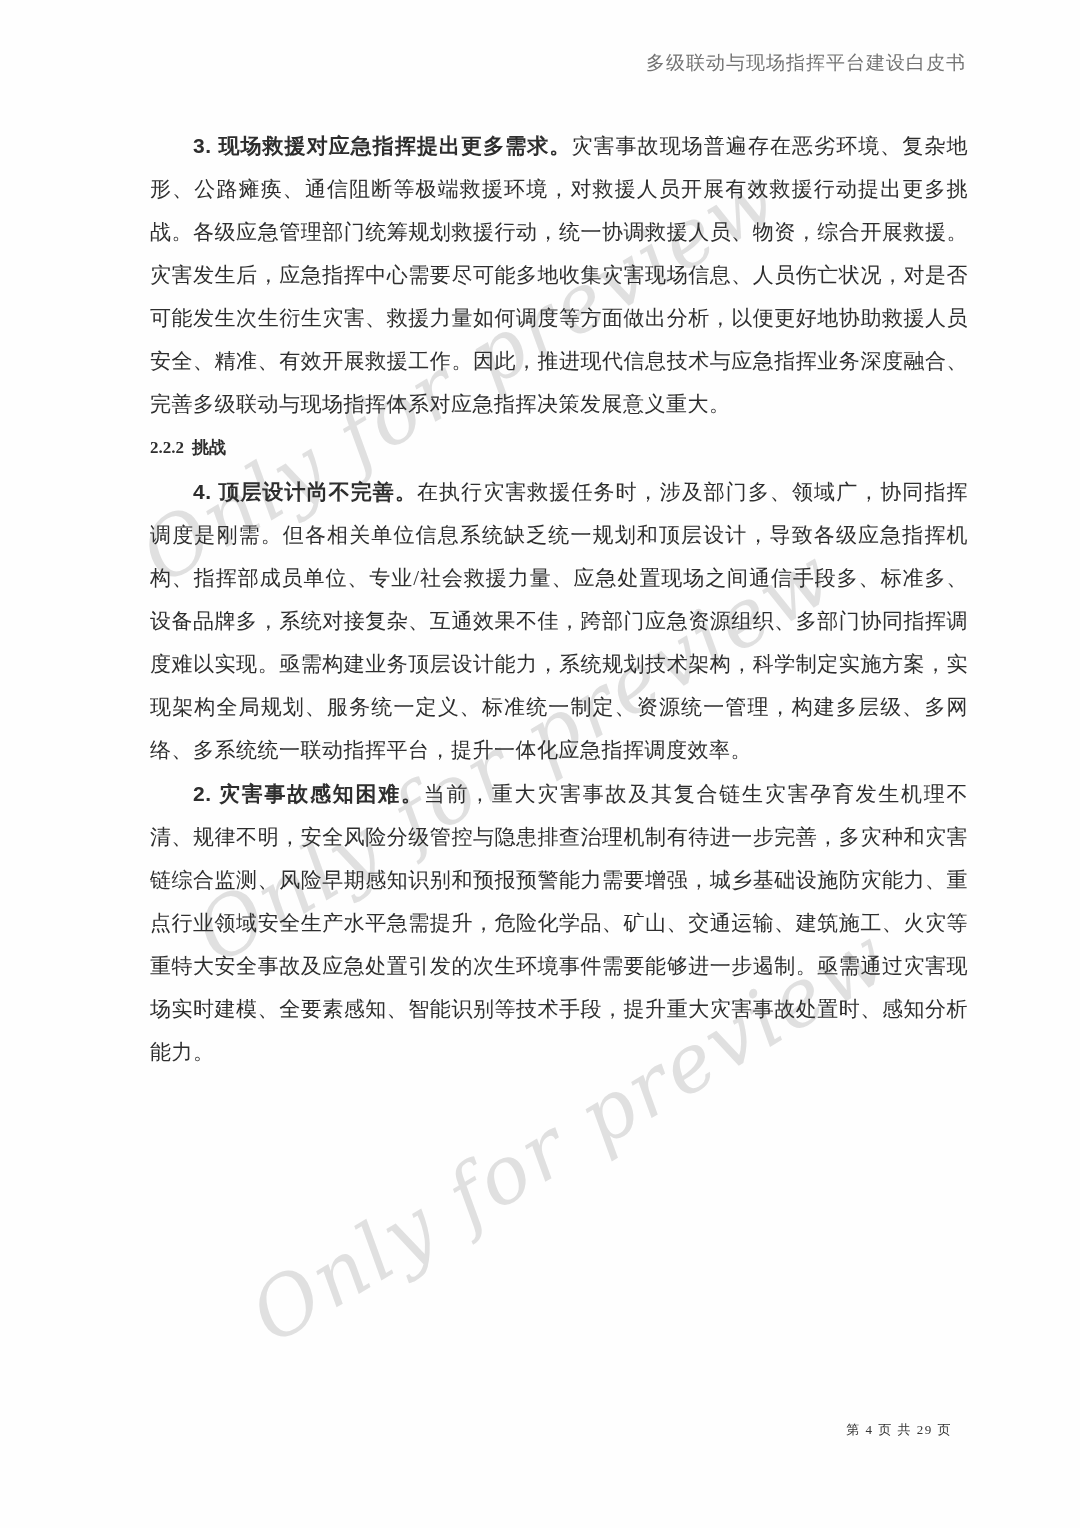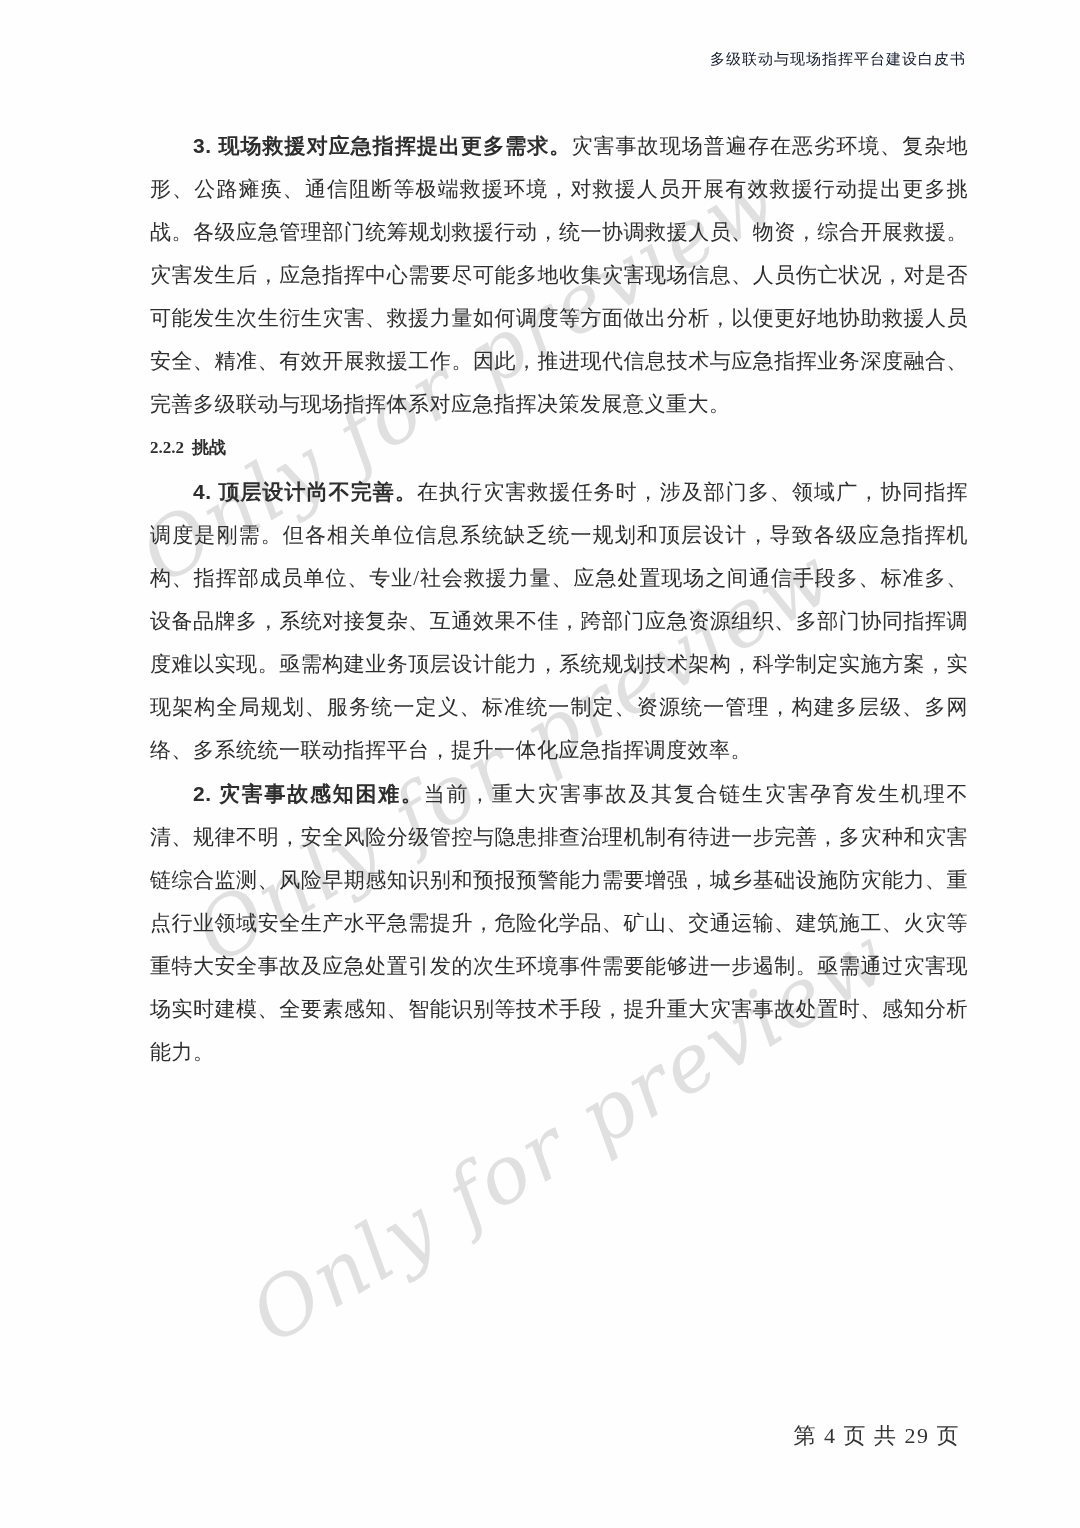--- a/index.html
+++ b/index.html
@@ -28,23 +28,23 @@
     white-space:nowrap;
     transform:translate(-50%,-50%) rotate(-31deg);
   }
   .wm.a{left:460px;top:375px;}
   .wm.b{left:515px;top:755px;}
   .wm.c{left:570px;top:1135px;}
 
   .header{
     position:absolute;z-index:2;
     top:50px;right:114px;
-    font-size:15px;
+    font-size:19px;
     letter-spacing:1px;
-    color:#0f172a;
+    color:#737373;
     margin-left:20px;
   }
   .content{
     position:absolute;z-index:2;
     left:150px;top:124px;
     width:818px;
   }
   p.para{
     margin:0;
     font-size:21px;
@@ -69,22 +69,22 @@
     font-family:"Liberation Serif","DejaVu Serif",serif;
     font-weight:700;
   }
   .heading .h-label{
     font-family:"Liberation Sans","DejaVu Sans",sans-serif;
     font-weight:700;
     margin-left:8px;
   }
   .footer{
     position:absolute;z-index:2;
-    top:1421px;right:120px;
-    font-size:22px;
+    top:1421px;right:128px;
+    font-size:13px;
     letter-spacing:1.5px;
     color:#333333;
   }
 </style>
 </head>
 <body>
 
 <div class="page">
 
   <div class="wm-layer">

